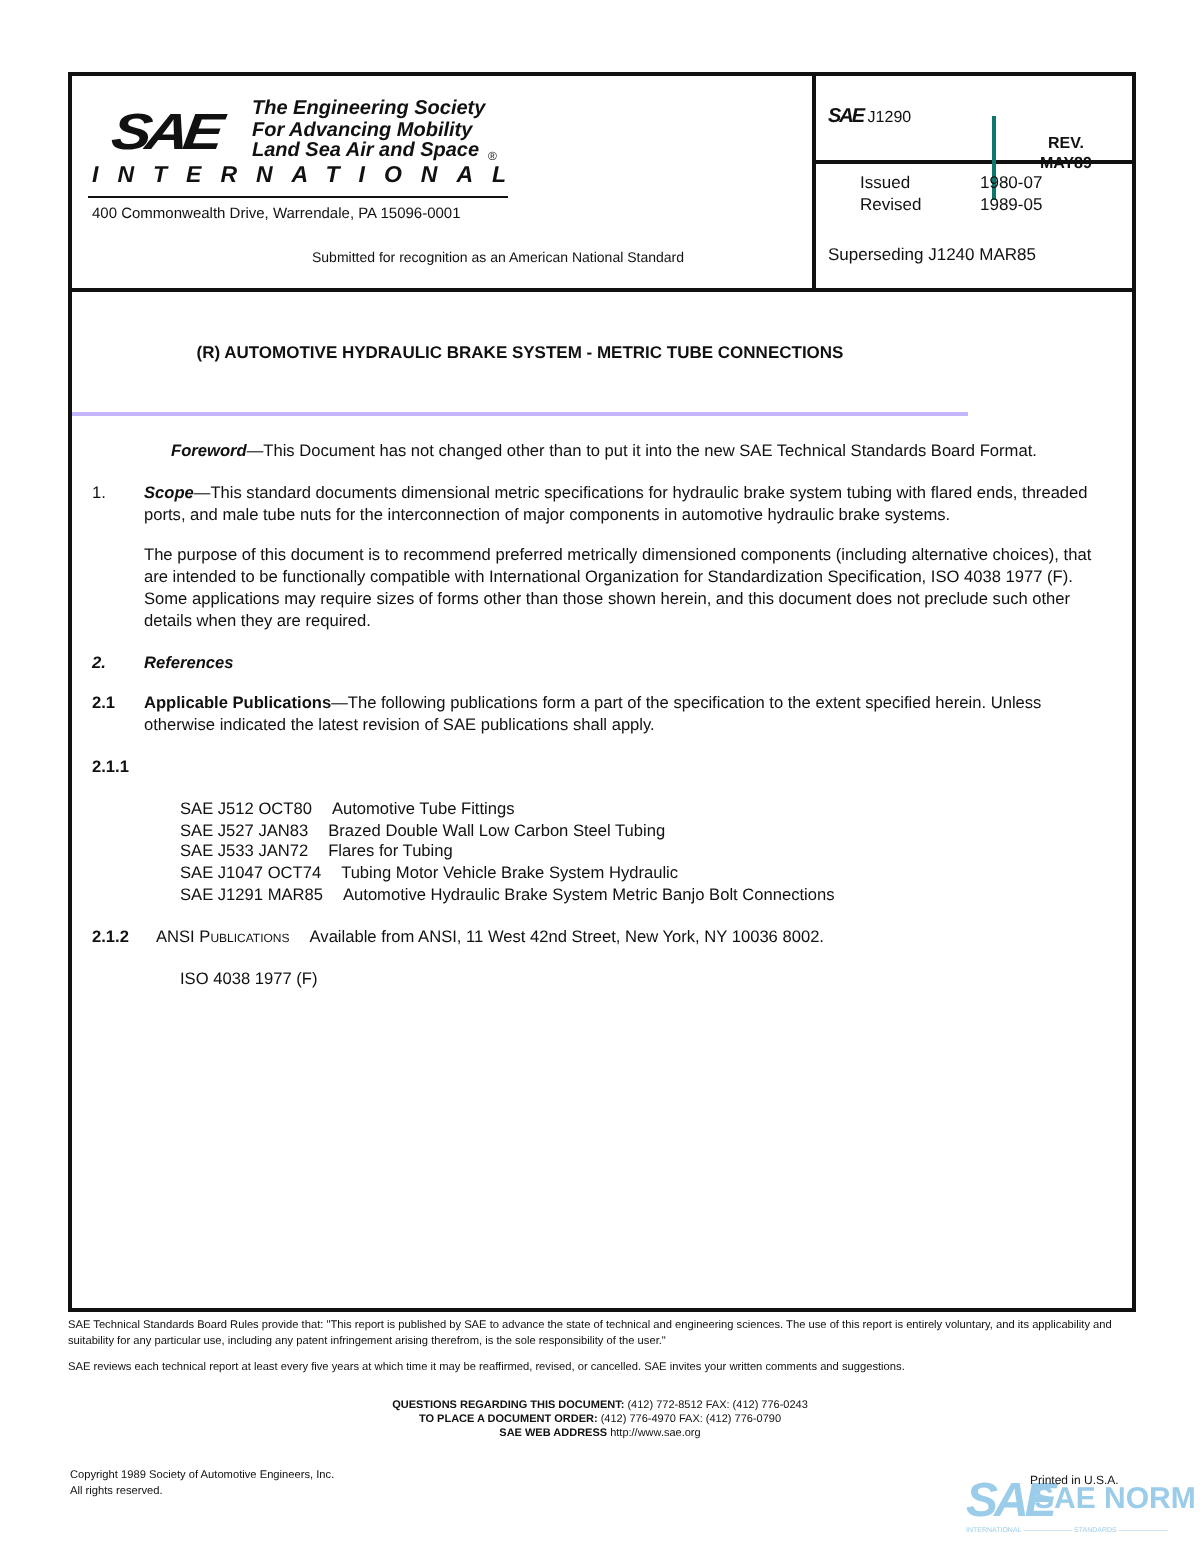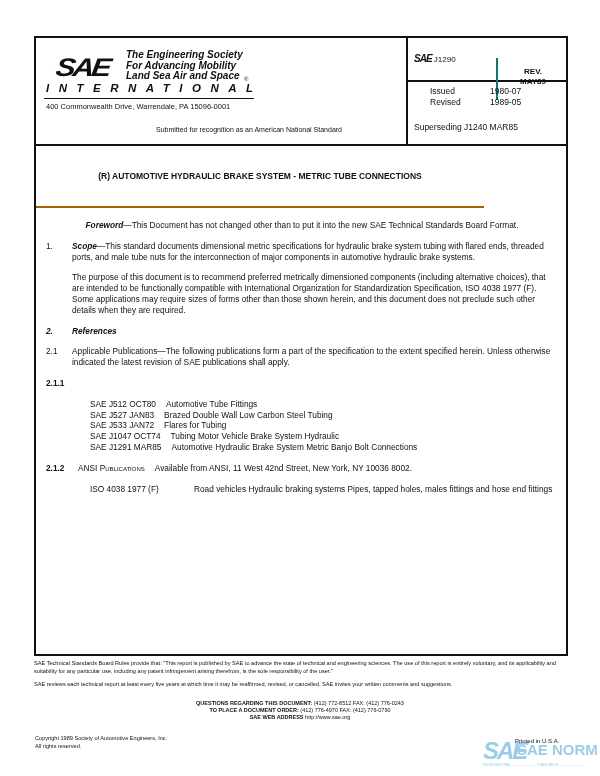--- a/index.html
+++ b/index.html
@@ -23,31 +23,31 @@
   .submitted { position: absolute; left: 120px; top: 88px; font-size: 7px; white-space: nowrap; }
   .rbox { position: absolute; left: 370px; top: 0; width: 160px; height: 106px; border-left: 2px solid #111; }
   .rbox-top { position: absolute; left: 0; top: 0; width: 160px; height: 42px; border-bottom: 2px solid #111; }
   .docnum { position: absolute; left: 6px; top: 15px; font-size: 8px; white-space: nowrap; }
   .docnum .sae-s { font-weight: bold; font-style: italic; font-size: 10px; letter-spacing: -1px; }
   .rev { position: absolute; left: 88px; top: 0; width: 72px; height: 42px; border-left: 2px solid #0f766e;
          font-weight: bold; font-size: 8px; text-align: center; line-height: 10px; padding-top: 9px; box-sizing: border-box; margin-top: 20px; }
   .dates { position: absolute; left: 22px; top: 48px; font-size: 8.5px; line-height: 11px; }
   .dates .lbl { display: inline-block; width: 60px; }
   .supersede { position: absolute; left: 6px; top: 84px; font-size: 8.5px; white-space: nowrap; }
-  .title-row { position: absolute; left: 0; top: 108px; width: 448px; height: 60px; border-bottom: 2px solid #a16207;
+  .title-row { position: absolute; left: 0; top: 108px; width: 448px; height: 60px; border-bottom: 2px solid #c4b5fd;
                display: flex; align-items: center; justify-content: center; font-weight: bold; font-size: 8.5px; }
   .body { position: absolute; left: 10px; top: 182px; width: 512px; font-size: 8.3px; line-height: 10.8px; }
   .p { margin: 0 0 10px 0; }
   .hang { padding-left: 8px; text-indent: -8px; text-align: center; }
   .num-row { display: flex; }
   .num { width: 26px; flex: none; }
   .num.wide { width: 32px; font-weight: bold; }
   .indent { padding-left: 26px; }
   .bi { font-weight: bold; font-style: italic; }
-  .b { font-weight: normal; }
+  .b { font-weight: bold; }
   .sc { font-variant: small-caps; }
   .refs { padding-left: 44px; margin-bottom: 10px; }
   .refs div { white-space: nowrap; }
   .gap { display: inline-block; width: 10px; }
   .ansi-ref { padding-left: 44px; display: flex; }
   .ansi-ref .code { flex: none; width: 104px; }
   .footer-note { position: absolute; left: 34px; top: 660px; width: 534px; font-size: 5.6px; line-height: 7.6px; }
   .footer-note p { margin: 0 0 6px 0; }
   .contacts { position: absolute; left: 0; top: 700px; width: 600px; text-align: center; font-size: 5.5px; line-height: 7px; font-weight: bold; }
   .contacts .n { font-weight: normal; }
@@ -133,21 +133,20 @@
       <div><span>SAE J1047 OCT74</span><span class="gap"></span><span>Tubing   Motor Vehicle Brake System Hydraulic</span></div>
       <div><span>SAE J1291 MAR85</span><span class="gap"></span><span>Automotive Hydraulic Brake System   Metric Banjo Bolt Connections</span></div>
     </div>
 
     <div class="num-row p">
       <span class="num wide">2.1.2</span>
       <span><span class="sc">ANSI Publications</span><span class="gap"></span><span>Available from ANSI, 11 West 42nd Street, New York, NY 10036 8002.</span></span>
     </div>
     <div class="ansi-ref">
       <span class="code">ISO 4038 1977 (F)</span>
-      <span>Road vehicles   Hydraulic braking systems   Pipes, tapped holes, males fittings and hose end fittings</span>
     </div>
   </div>
 </div>
 
 <div class="footer-note">
   <p>SAE Technical Standards Board Rules provide that: "This report is published by SAE to advance the state of technical and engineering sciences. The use of this report is entirely voluntary, and its applicability and suitability for any particular use, including any patent infringement arising therefrom, is the sole responsibility of the user."</p>
   <p>SAE reviews each technical report at least every five years at which time it may be reaffirmed, revised, or cancelled. SAE invites your written comments and suggestions.</p>
 </div>
 
 <div class="contacts">

